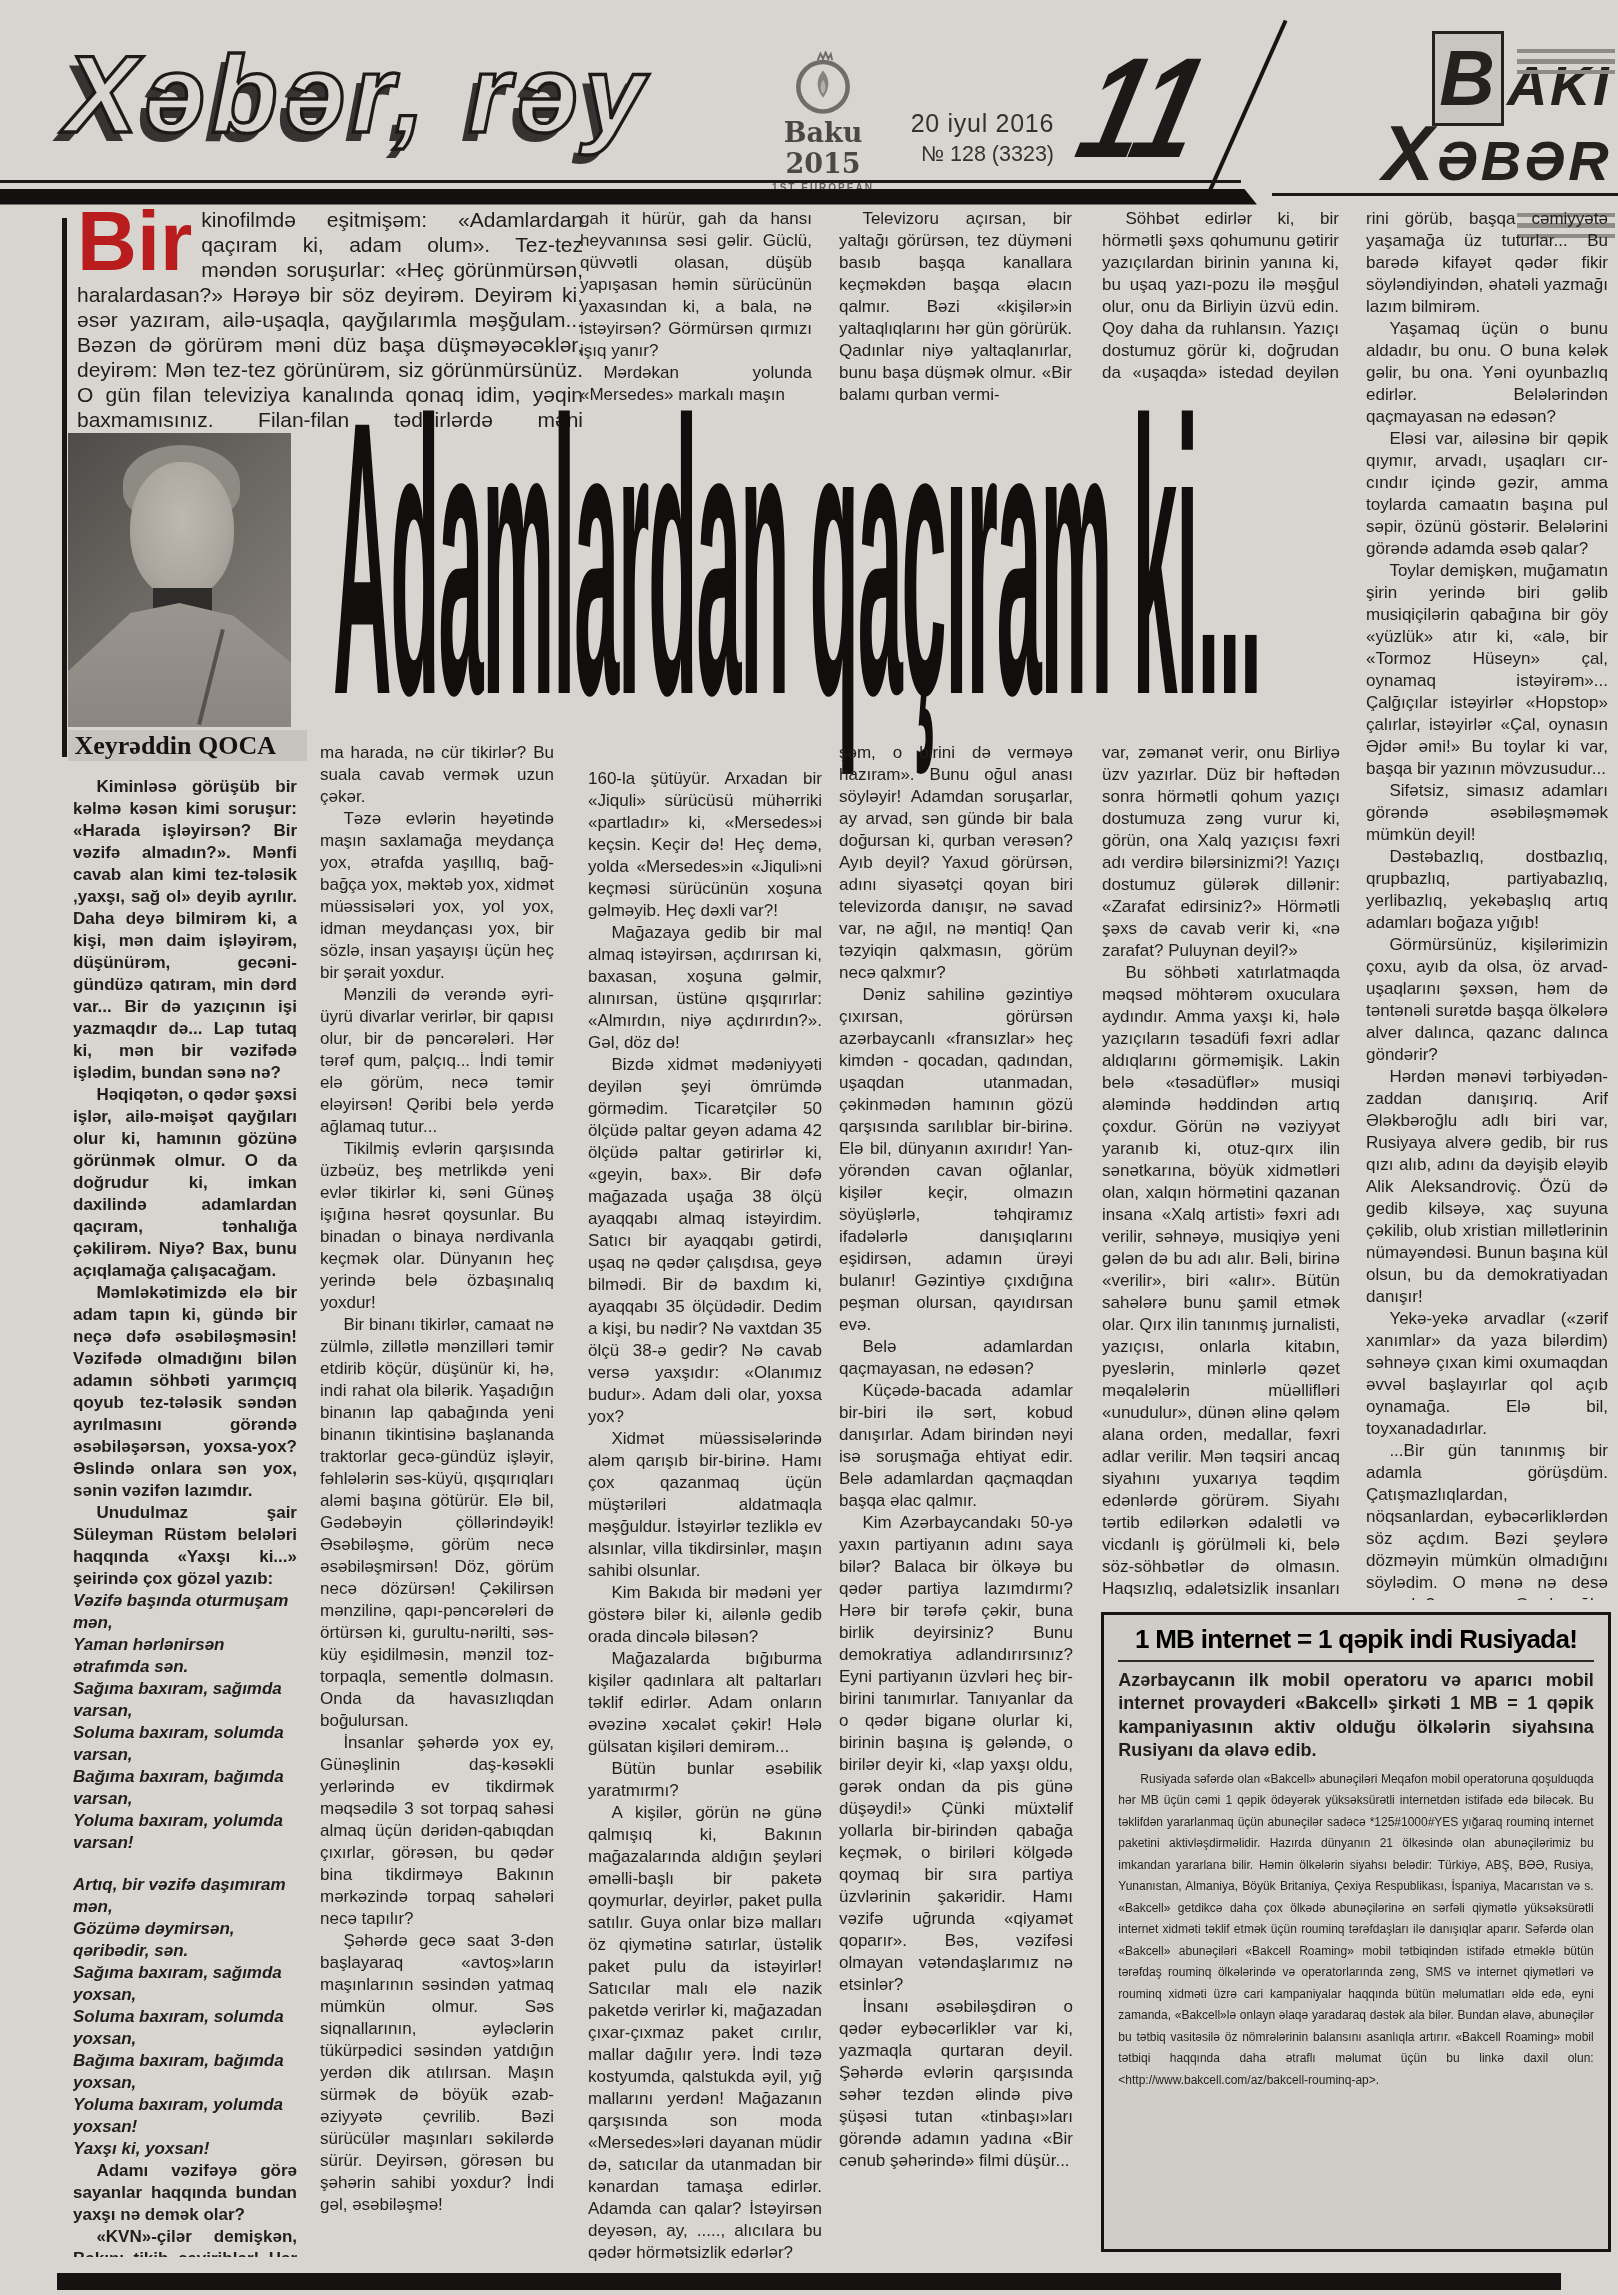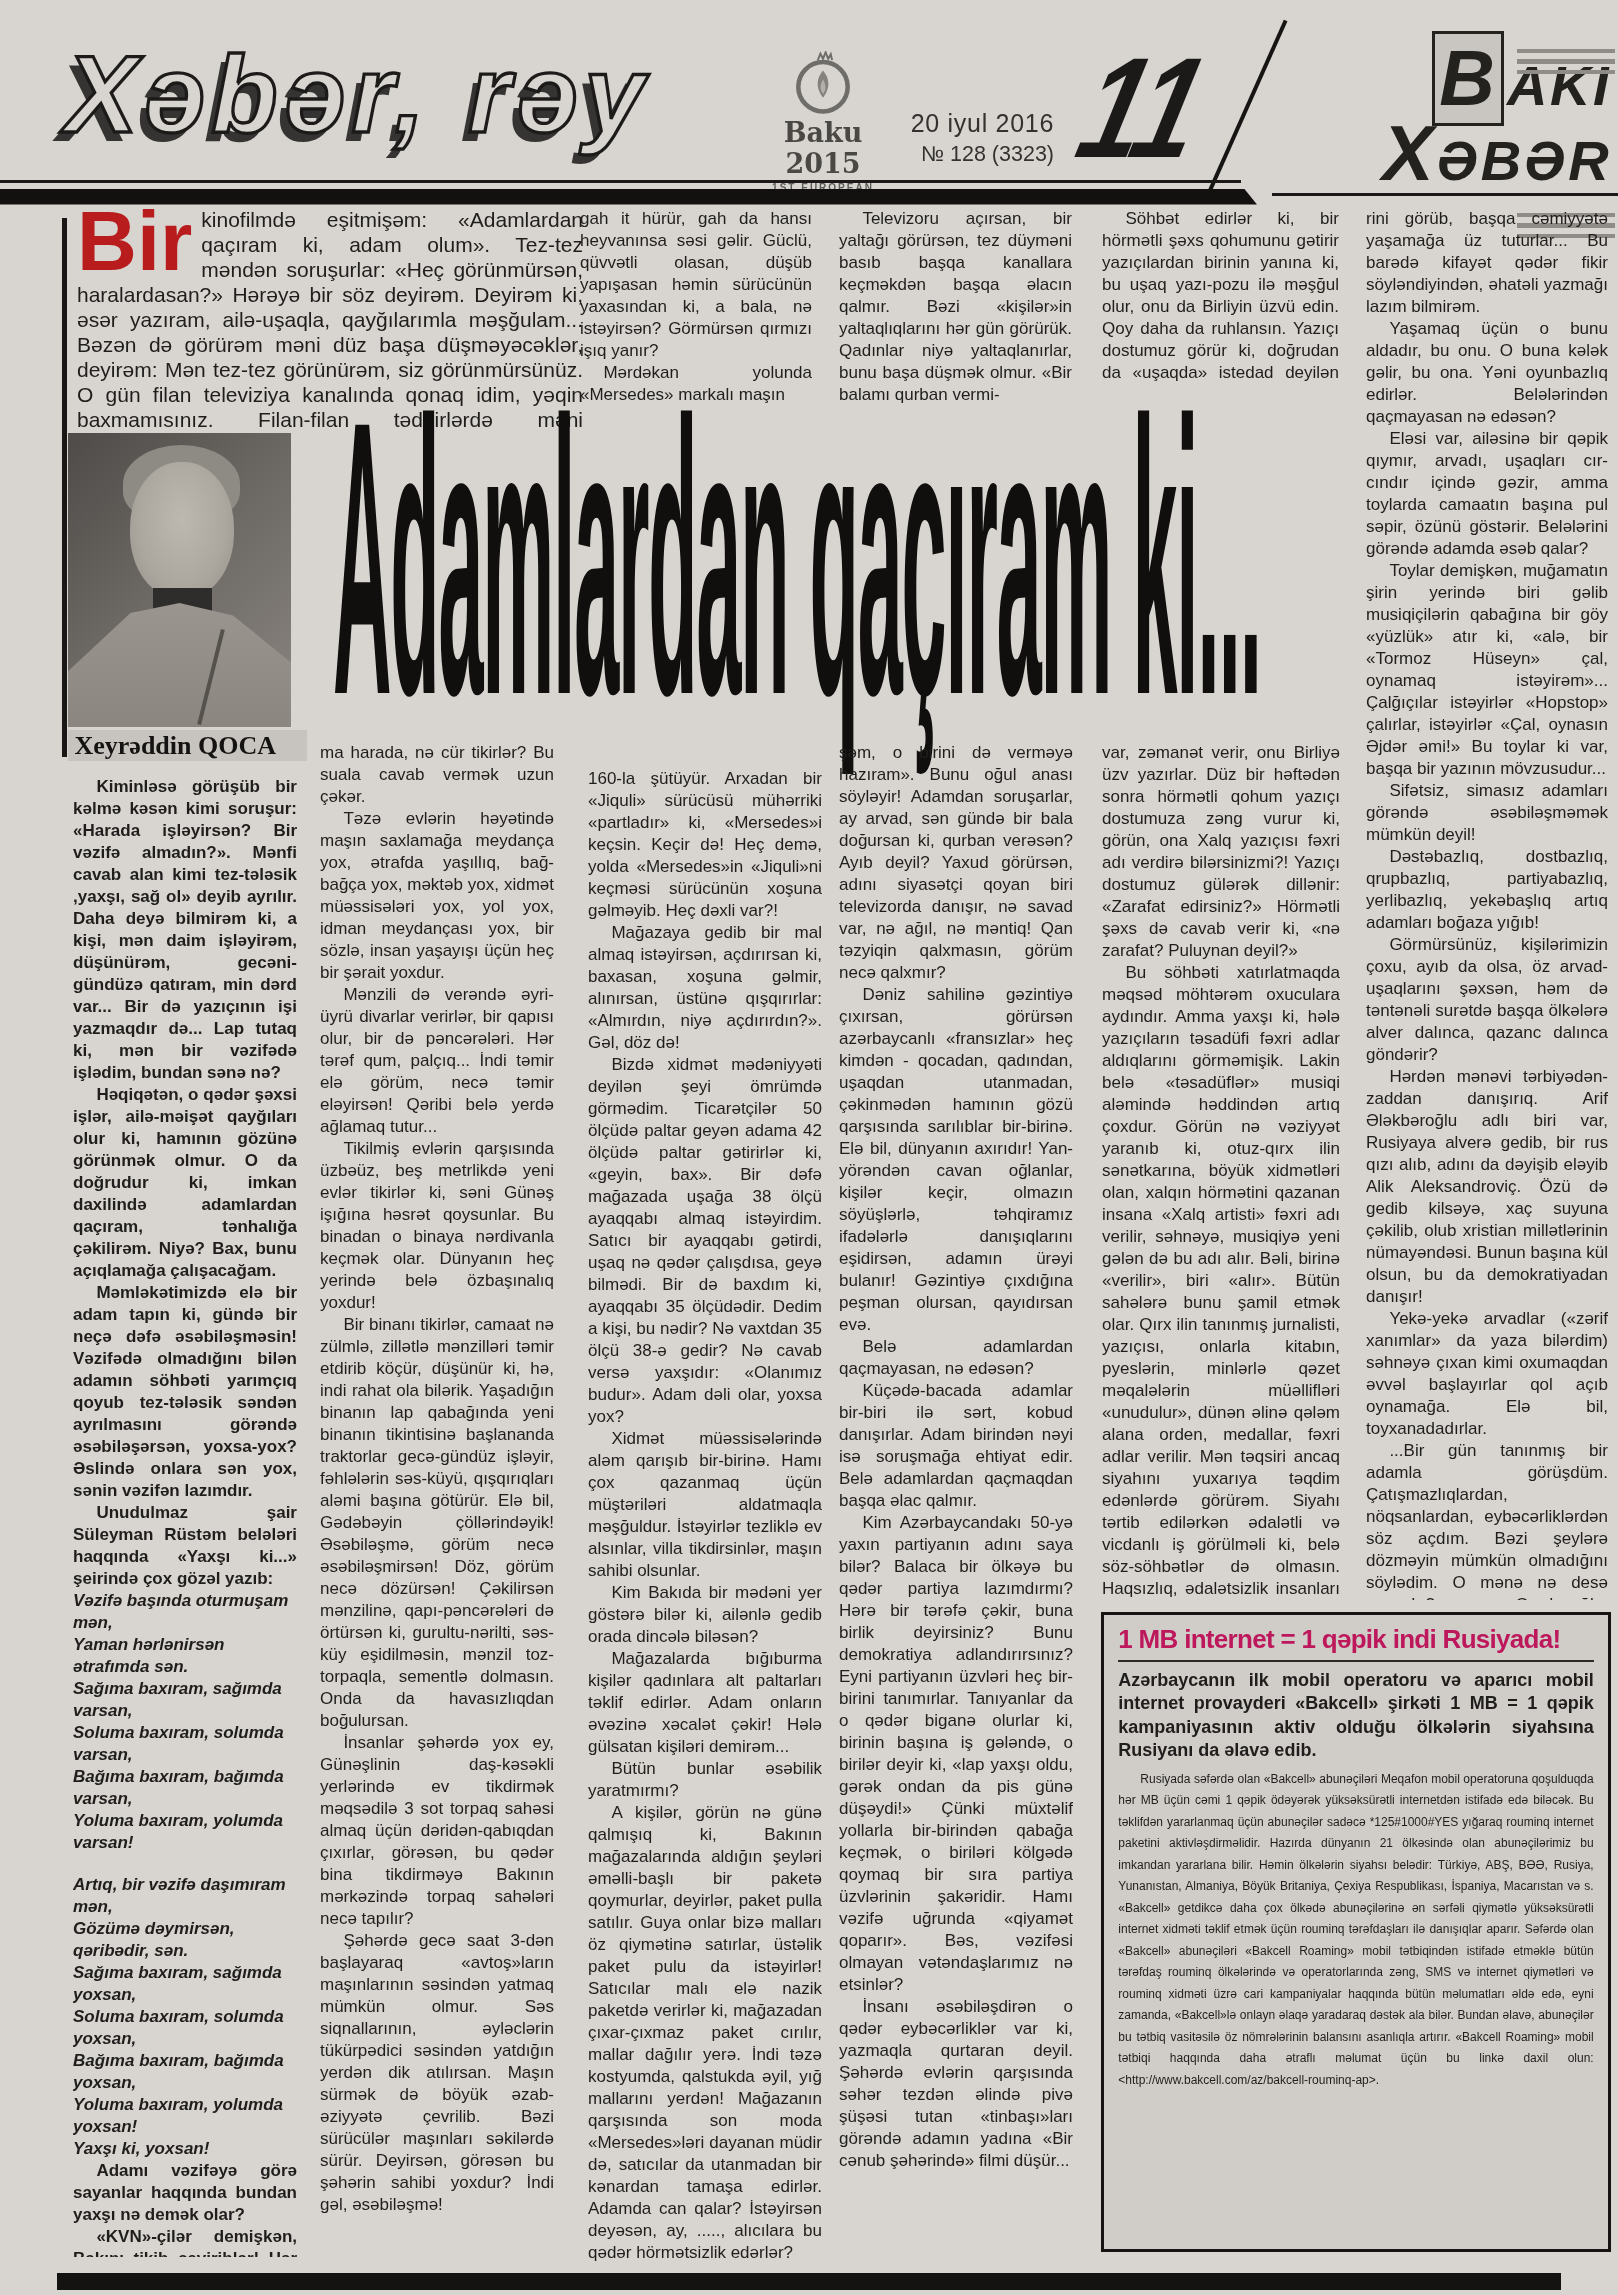--- a/index.html
+++ b/index.html
@@ -53,22 +53,22 @@
     background:radial-gradient(ellipse at 50% 42%,#bdb8b0 0%,#aba69e 60%,#948f88 100%);}
   .photo .neck{position:absolute;left:85px;top:155px;width:59px;height:46px;background:#2f2d2b;}
   .photo .jacket{position:absolute;left:0;top:170px;width:223px;height:124px;
     background:linear-gradient(180deg,#9a958e,#8b8680);clip-path:polygon(0 55%,28% 8%,50% 0,74% 10%,100% 48%,100% 100%,0 100%);}
   .photo .lapel{position:absolute;left:141px;top:195px;width:3.9px;height:98px;background:#55524e;transform:rotate(14deg);}
   .caption{position:absolute;left:68px;top:730px;width:232px;height:31px;background:#c7c4bf;
     font-family:"Liberation Serif",serif;font-weight:bold;font-size:26px;line-height:31px;padding-left:6.5px;color:#14131211;color:#141312;}
   
   .bakcell{position:absolute;left:1101px;top:1612px;width:510px;height:640px;border:3.9px solid #151413;
     background:#d0cdc8;box-sizing:border-box;padding:9px 14.3px;overflow:hidden;}
-  .bakcell .title{font-size:26px;font-weight:900;letter-spacing:-0.7px;color:#be185d;
-    border-bottom:2.6px solid #2a2927;padding-bottom:5.2px;margin-bottom:6.5px;white-space:nowrap;}
+  .bakcell .title{font-size:26px;font-weight:900;letter-spacing:-0.7px;color:#000000;
+    border-bottom:2.6px solid #2a2927;padding-bottom:5.2px;margin-bottom:6.5px;white-space:nowrap;text-align:center;}
   .bakcell .lead{font-size:18px;line-height:23.4px;font-weight:bold;text-align:justify;margin-bottom:6.5px;}
   .bakcell .body{font-size:12px;line-height:21.5px;text-align:justify;text-indent:22px;}
   .bottom-bar{position:absolute;left:57px;top:2273px;width:1504px;height:17px;background:#141312;}
 </style>
 </head>
 <body>
 
 <div class="page">
 
   <div class="masthead-title">Xəbər, rəy</div>

